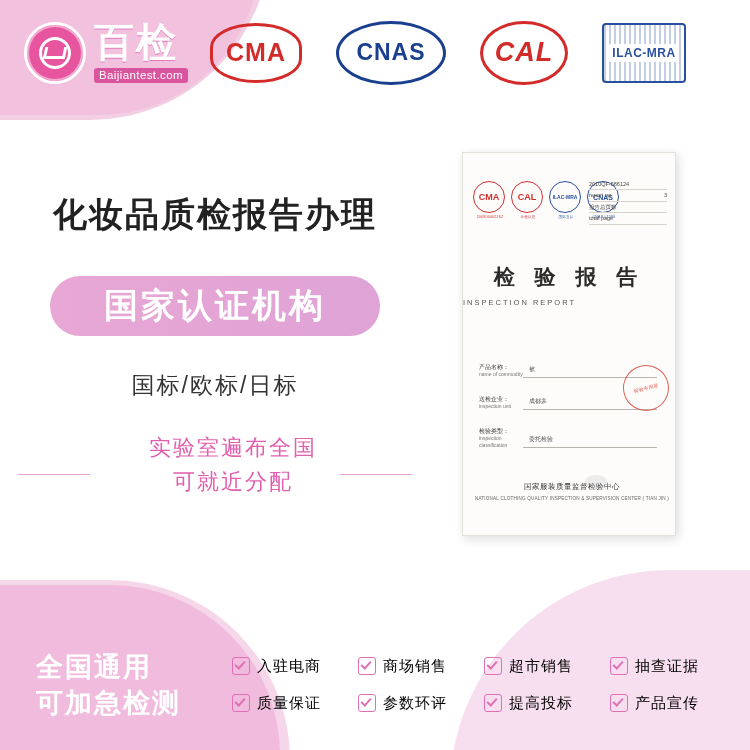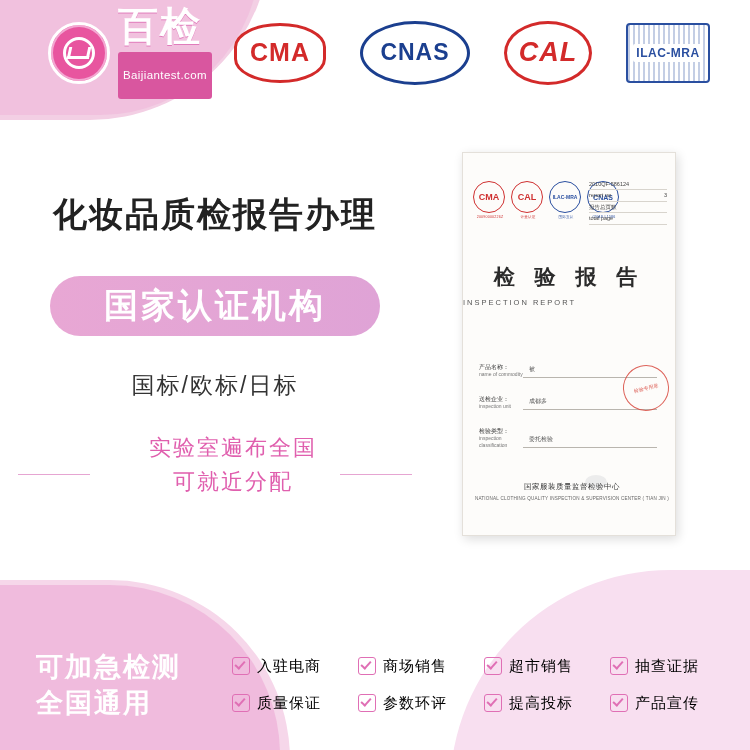--- a/index.html
+++ b/index.html
@@ -73,21 +73,20 @@
   
   .cert-bar {
     position: absolute;
     left: 0;
     top: 0;
     width: 642px;
     height: 105px;
     display: flex;
     align-items: center;
     z-index: 5;
-    margin-left: 24px;
   }
   .logo-block {
     display: flex;
     align-items: center;
     margin-left: 24px;
     width: 215px;
   }
   .logo-mark {
     width: 56px;
     height: 56px;
@@ -130,21 +129,21 @@
     color: #ffffff;
     letter-spacing: 2px;
     text-shadow: 0 1px 0 #e07cbb;
   }
   .logo-en {
     margin-top: 6px;
     font-size: 11.5px;
     color: #ffffff;
     background: #d9569f;
     border-radius: 3px;
-    padding: 18px 5px;
+    padding: 2px 5px;
     display: inline-block;
     letter-spacing: .4px;
   }
   .cert-icons {
     display: flex;
     align-items: center;
     gap: 34px;
     margin-left: 22px;
   }
   .cert {
@@ -592,22 +591,22 @@
     <div class="doc-seal"></div>
 
     <div class="doc-footer">
       <div class="cn">国家服装质量监督检验中心</div>
       <div class="en">NATIONAL CLOTHING QUALITY INSPECTION &amp; SUPERVISION CENTER ( TIAN JIN )</div>
     </div>
   </div>
 
   <div class="bottom">
     <div class="bottom-left">
+      <div>全国通用</div>
       <div>可加急检测</div>
-      <div>全国通用</div>
     </div>
     <div class="tags">
       <div class="tag">
         <span class="chk"></span>
         <span>入驻电商</span>
       </div>
       <div class="tag">
         <span class="chk"></span>
         <span>商场销售</span>
       </div>

